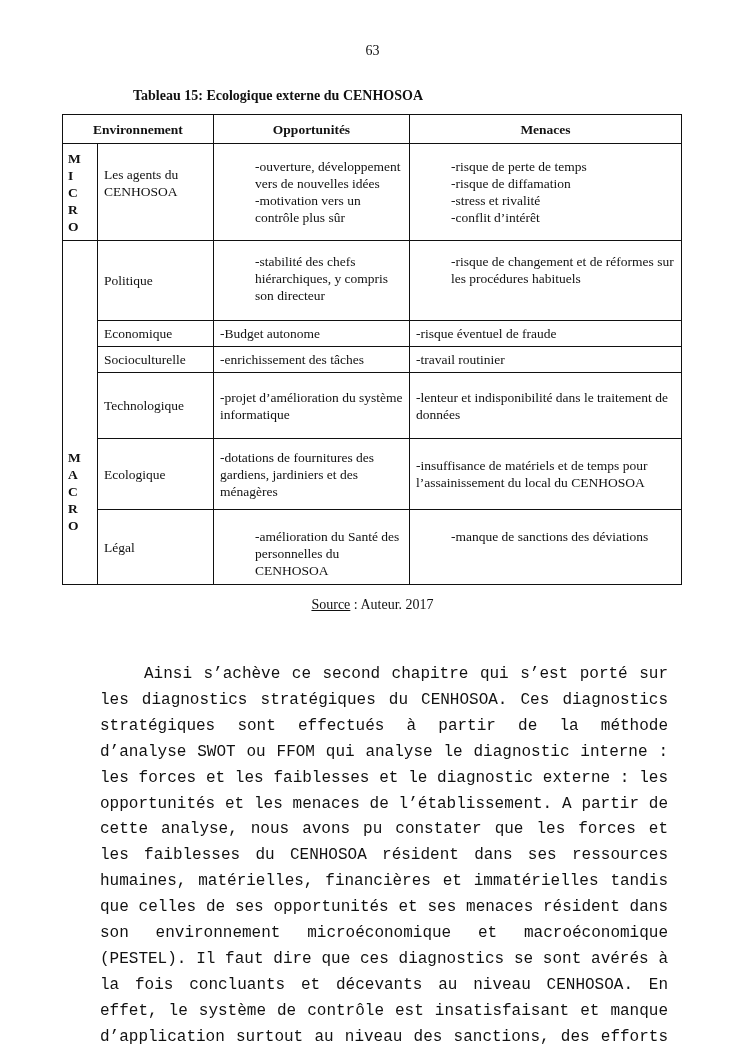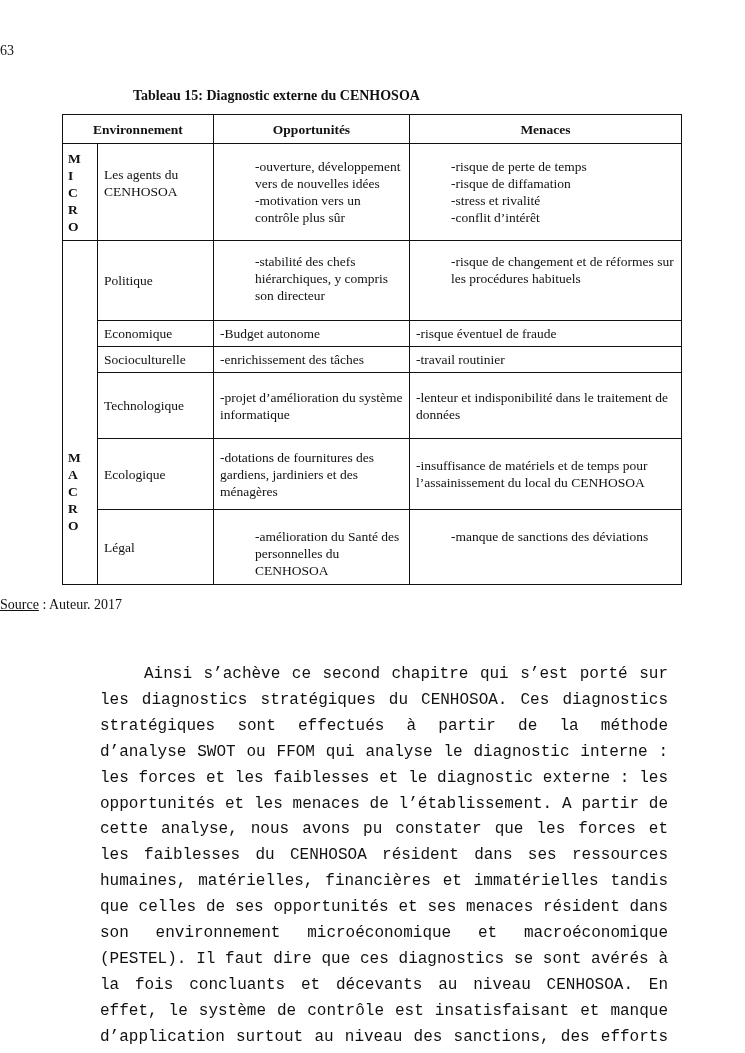--- a/index.html
+++ b/index.html
@@ -1,42 +1,42 @@
 <!DOCTYPE html>
 <html><head>
 <meta charset="utf-8">
 <style>
   html, body { margin: 0; padding: 0; background: #ffffff; }
   body { width: 745px; height: 1053px; position: relative; overflow: hidden;
          font-family: "Liberation Serif", serif; color: #111; }
-  .page-number { position: absolute; top: 43px; left: 0; width: 745px; font-size: 14px; }
+  .page-number { position: absolute; top: 43px; left: 0; width: 745px; text-align: center; font-size: 14px; }
   .caption { position: absolute; top: 88px; left: 133px; font-size: 14px; font-weight: bold; }
   table.diag { position: absolute; top: 114px; left: 62px; width: 620px; border-collapse: collapse;
                font-size: 13.5px; line-height: 17px; border-radius: 26px; }
   table.diag td, table.diag th { border: 1.3px solid #111; vertical-align: middle; padding: 0 6px; }
   table.diag th { font-weight: bold; text-align: center; height: 28px; }
   .col-level { width: 35px; }
   .col-factor { width: 116px; }
   .col-opp { width: 196px; }
   .level-cell { font-weight: bold; padding: 2px 5px !important; vertical-align: top; }
   .level-cell span { display: block; line-height: 17px; }
   .macro-cell { vertical-align: middle !important; padding-top: 160px !important; }
   .factor { font-weight: normal; }
   .cell-list { vertical-align: top !important; padding-top: 6px !important; }
   .cell-list div { white-space: normal; margin-left: 35px; }
-  .source { position: absolute; top: 597px; left: 0; width: 745px; text-align: left; font-size: 14px; }
+  .source { position: absolute; top: 597px; left: 0; width: 745px; text-align: center; font-size: 14px; }
   .source .u { text-decoration: underline; }
   .para { position: absolute; top: 646px; left: 100px; width: 568px; font-size: 16px; line-height: 25.9px;
           text-align: justify; text-indent: 44px; font-family: Liberation Mono, monospace; }
 </style>
 </head>
 <body>
 
 <div class="page-number">63</div>
-<div class="caption">Tableau 15: Diagnostic externe du CENHOSOA</div>
+<div class="caption">Tableau 15: Ecologique externe du CENHOSOA</div>
 
 <table class="diag">
   <colgroup>
     <col class="col-level">
       <col class="col-factor">
       <col class="col-opp">
       <col>
   </colgroup>
   <tbody>
       <tr>

